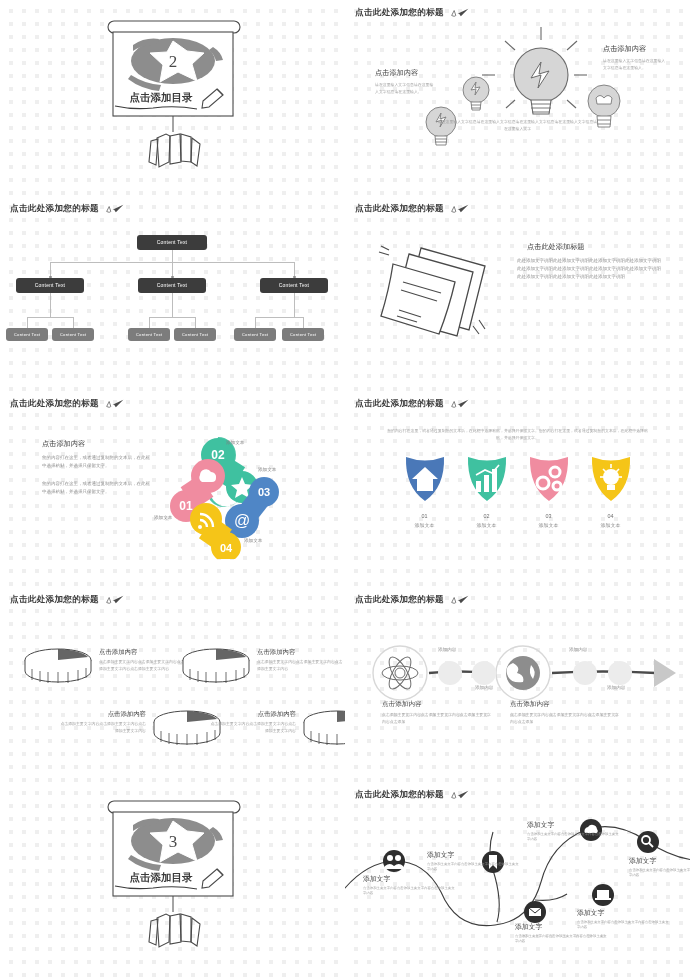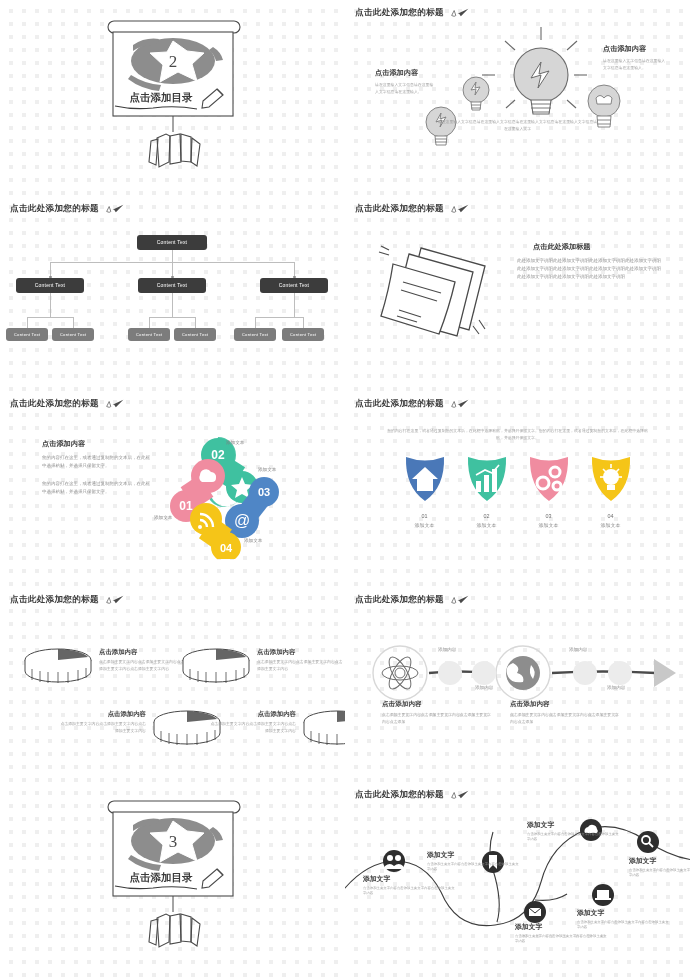--- a/index.html
+++ b/index.html
@@ -42,21 +42,21 @@
     font-size:8.6px;font-weight:bold;color:#3d3d3d;
     letter-spacing:.3px;white-space:nowrap;
   }
   .pen-icon{width:20px;height:12px;display:block;}
 
   
   .cover{display:flex;align-items:center;justify-content:center;height:100%;}
   .cover svg{display:block;}
 
   
-  .h-sm{font-size:7.2px;font-weight:bold;color:#3d3d3d;line-height:1.5;}
+  .h-sm{font-size:7.2px;font-weight:normal;color:#3d3d3d;line-height:1.5;}
   .p-xs{font-size:4.5px;color:#8a8a8a;line-height:1.75;}
   .p-xxs{font-size:3.9px;color:#9a9a9a;line-height:1.8;}
 
   
   .bulbs-wrap{position:absolute;inset:0;}
   .bulb-cap{position:absolute;}
   .bulb-cap .h-sm{margin-bottom:2px;}
   .bulbs-foot{
     position:absolute;left:50%;transform:translateX(-50%);
     top:118px;width:160px;text-align:center;
@@ -71,21 +71,21 @@
   }
   .node.lv1{background:#3c3c3c;width:70px;height:15px;}
   .node.lv2{background:#3c3c3c;width:68px;height:15px;}
   .node.lv3{background:#7c7c7c;width:42px;height:13px;font-size:4.3px;}
   .org-line{position:absolute;background:#bdbdbd;}
   .org-dot{position:absolute;width:2.5px;height:2.5px;background:#8d8d8d;border-radius:50%;}
 
   
   .papers-art{position:absolute;left:24px;top:42px;}
   .papers-text{position:absolute;left:172px;top:46px;width:146px;}
-  .papers-text .h-sm{margin:0 0 5px 16px;}
+  .papers-text .h-sm{margin:0 0 5px 10px;}
 
   
   .blob-left{position:absolute;left:42px;top:48px;width:112px;}
   .blob-left .h-sm{margin:0 0 4px 0;}
   .blob-left .p-xs{margin:0 0 10px 0;}
   .blob-art{position:absolute;left:150px;top:38px;}
   .blob-lbl{position:absolute;font-size:4.6px;color:#7d7d7d;white-space:nowrap;}
 
   
   .shield-intro{

